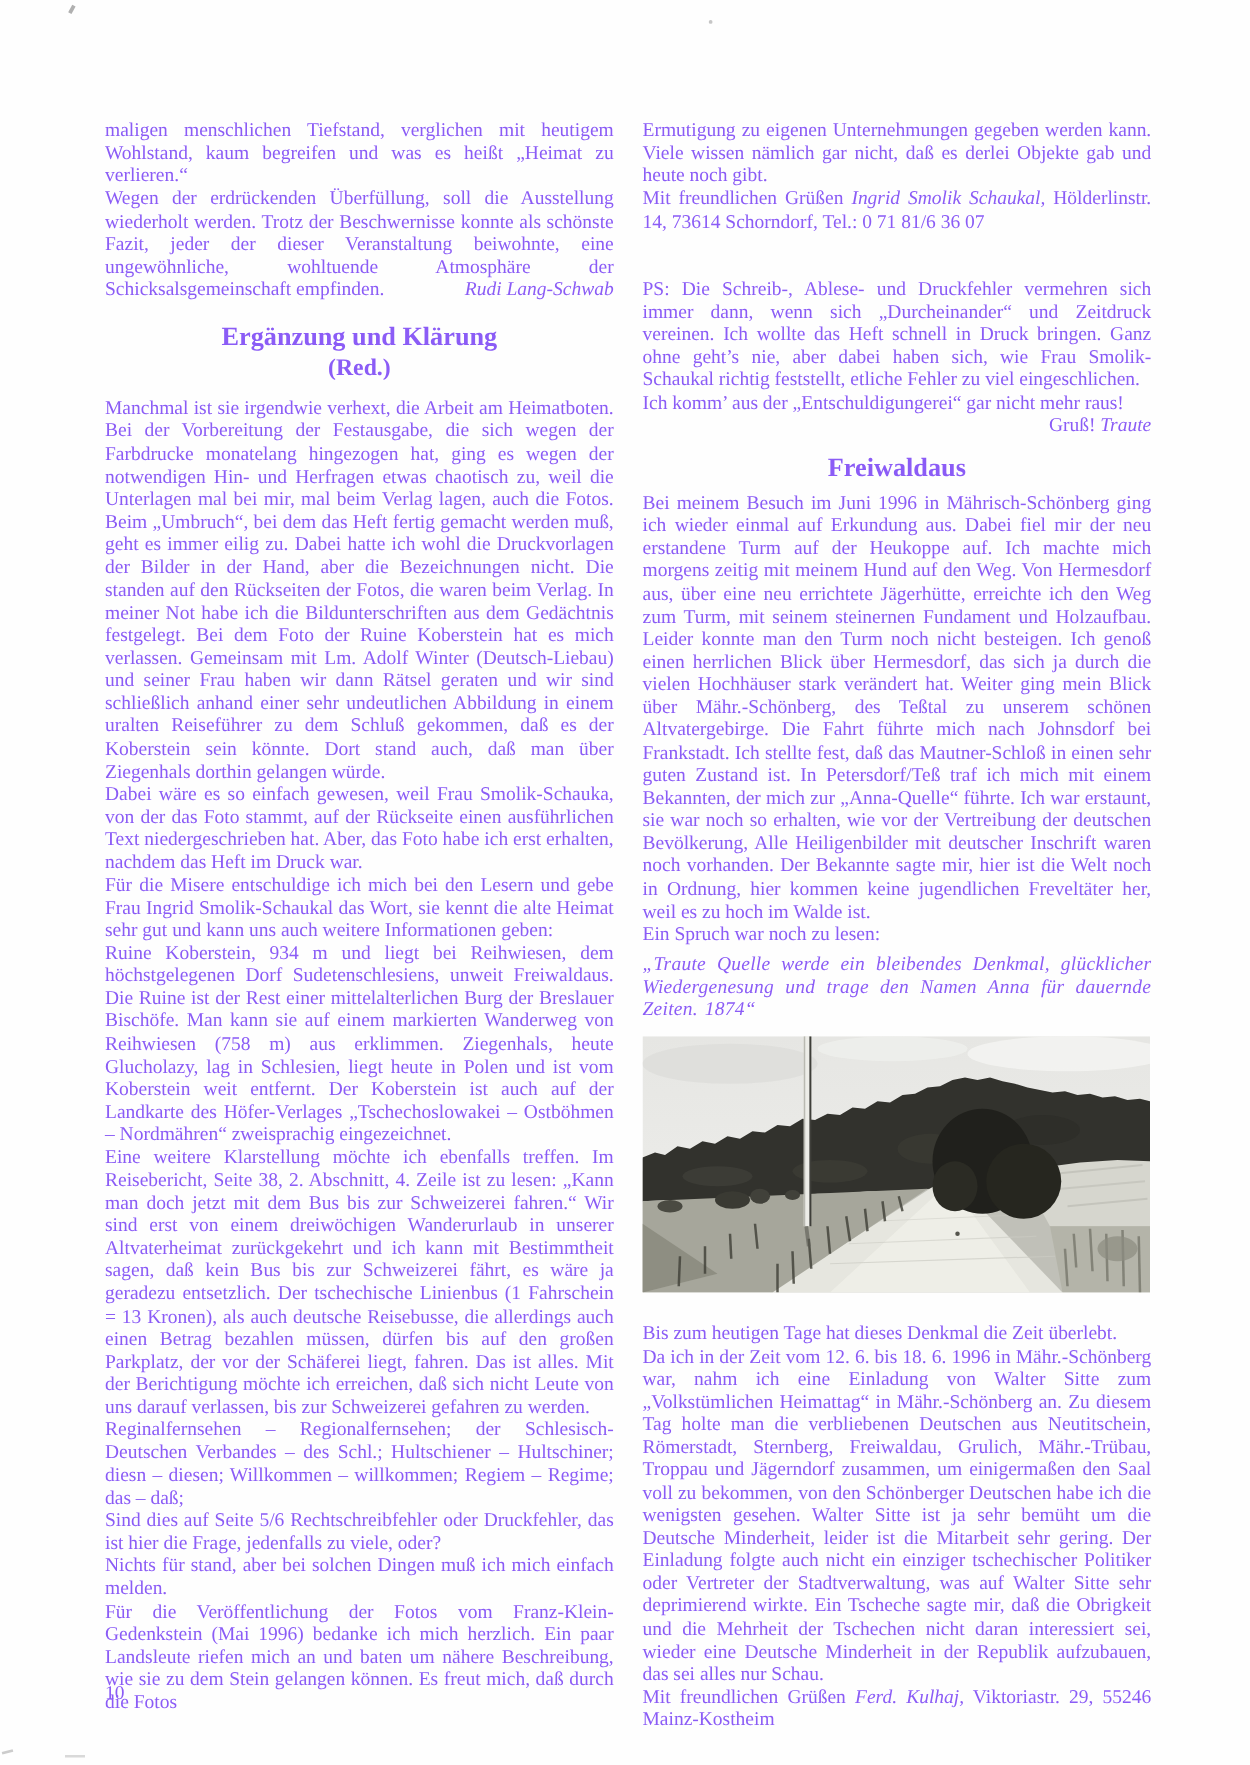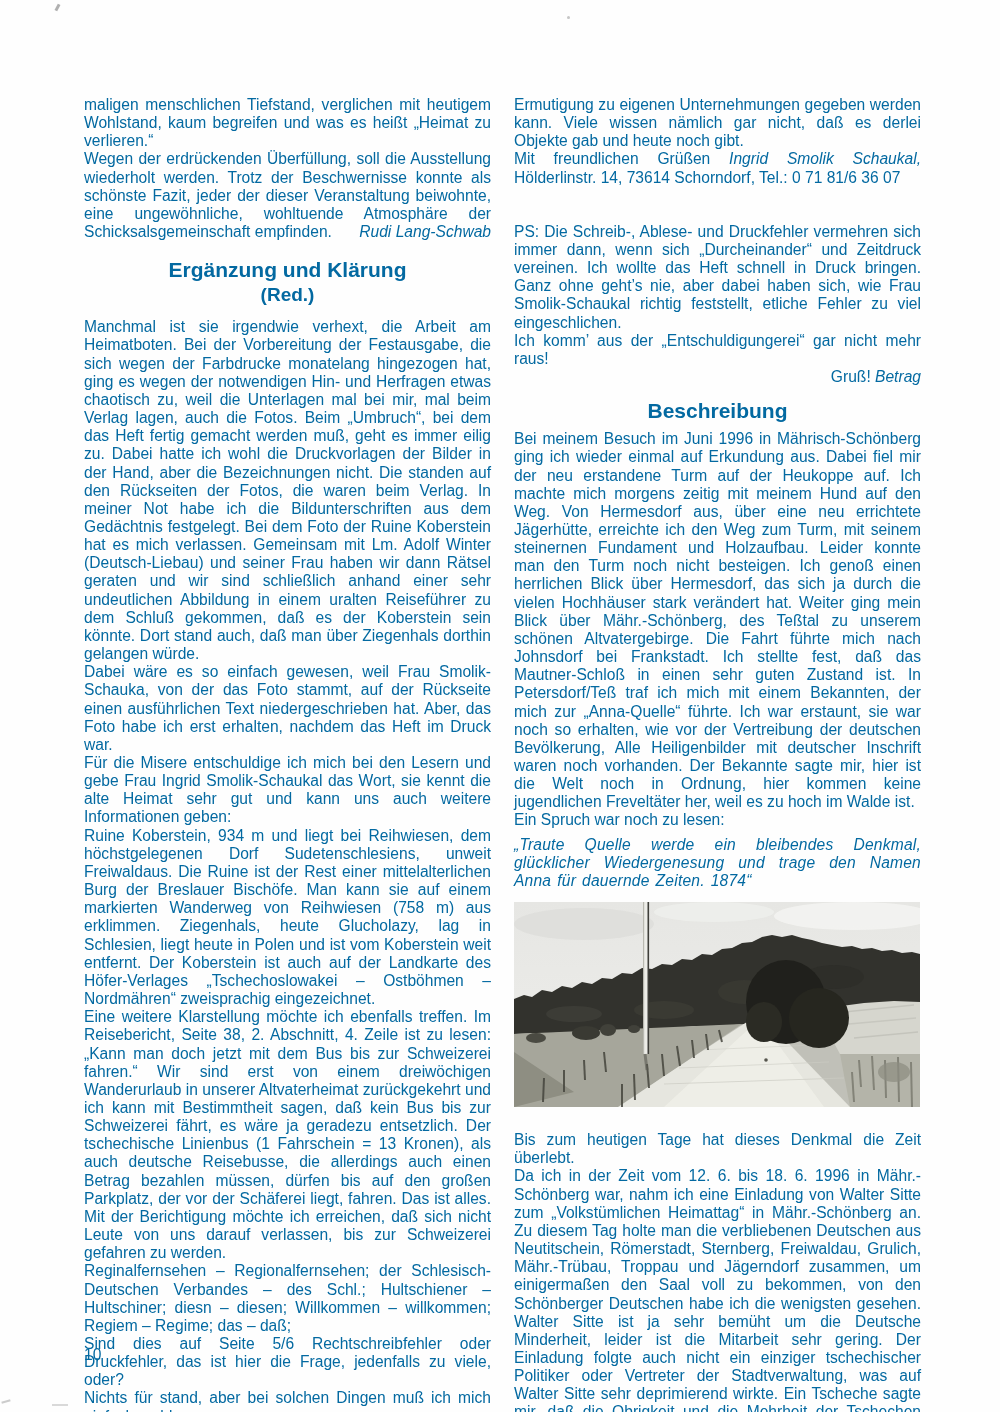--- a/index.html
+++ b/index.html
@@ -1,21 +1,21 @@
 <!DOCTYPE html>
 <html lang="de"><head>
 <meta charset="utf-8">
 <style>
   * { margin:0; padding:0; box-sizing:border-box; }
   html,body { background:#ffffff; }
   .page {
     position:relative; width:1000px; height:1412px;
     background:#fefefe; overflow:hidden;
-    font-family:Liberation Sans, sans-serif;
-    color:#0369a1;
+    font-family:Liberation Serif, serif;
+    color:#8b5cf6;
   }
   .col { position:absolute; top:96px; }
   .col-left  { left:84px;  width:407px; }
   .col-right { left:514px; width:407px; }
   p { font-size:15.6px; line-height:18.15px; text-align:justify; hyphens:auto; }
   .h-main  { font-size:21px; font-weight:bold; text-align:center; margin:16px 0 3px; line-height:25px; }
   .h-sub   { font-size:19px; font-weight:bold; text-align:center; margin:0 0 13px; line-height:20px; }
   .h-reise { font-size:21px; font-weight:bold; text-align:center; margin:12px 0 7px; line-height:25px; }
   .gap-above { margin-top:36px; }
   .sig { float:right; font-style:italic;margin-left:16px; }
@@ -56,22 +56,22 @@
     <p>Sind dies auf Seite 5/6 Rechtschreibfehler oder Druckfehler, das ist hier die Frage, jedenfalls zu viele, oder?</p>
     <p>Nichts für stand, aber bei solchen Dingen muß ich mich einfach melden.</p>
     <p>Für die Veröffentlichung der Fotos vom Franz-Klein-Gedenkstein (Mai 1996) bedanke ich mich herzlich. Ein paar Landsleute riefen mich an und baten um nähere Beschreibung, wie sie zu dem Stein gelangen können. Es freut mich, daß durch die Fotos</p>
   </div>
 
   <div class="col col-right">
     <p>Ermutigung zu eigenen Unternehmungen gegeben werden kann. Viele wissen nämlich gar nicht, daß es derlei Objekte gab und heute noch gibt.</p>
     <p><span>Mit freundlichen Grüßen </span><span class="it">Ingrid Smolik Schaukal,</span><span> Hölderlinstr. 14, 73614 Schorndorf, Tel.: 0 71 81/6 36 07</span></p>
     <p class="gap-above">PS: Die Schreib-, Ablese- und Druckfehler vermehren sich immer dann, wenn sich „Durcheinander“ und Zeitdruck vereinen. Ich wollte das Heft schnell in Druck bringen. Ganz ohne geht’s nie, aber dabei haben sich, wie Frau Smolik-Schaukal richtig feststellt, etliche Fehler zu viel eingeschlichen.</p>
     <p>Ich komm’ aus der „Entschuldigungerei“ gar nicht mehr raus!</p>
-    <p class="right-line"><span>Gruß! </span><span class="it">Betrag</span></p>
-    <div class="h-reise">Beschreibung</div>
+    <p class="right-line"><span>Gruß! </span><span class="it">Traute</span></p>
+    <div class="h-reise">Freiwaldaus</div>
     <p>Bei meinem Besuch im Juni 1996 in Mährisch-Schönberg ging ich wieder einmal auf Erkundung aus. Dabei fiel mir der neu erstandene Turm auf der Heukoppe auf. Ich machte mich morgens zeitig mit meinem Hund auf den Weg. Von Hermesdorf aus, über eine neu errichtete Jägerhütte, erreichte ich den Weg zum Turm, mit seinem steinernen Fundament und Holzaufbau. Leider konnte man den Turm noch nicht besteigen. Ich genoß einen herrlichen Blick über Hermesdorf, das sich ja durch die vielen Hochhäuser stark verändert hat. Weiter ging mein Blick über Mähr.-Schönberg, des Teßtal zu unserem schönen Altvatergebirge. Die Fahrt führte mich nach Johnsdorf bei Frankstadt. Ich stellte fest, daß das Mautner-Schloß in einen sehr guten Zustand ist. In Petersdorf/Teß traf ich mich mit einem Bekannten, der mich zur „Anna-Quelle“ führte. Ich war erstaunt, sie war noch so erhalten, wie vor der Vertreibung der deutschen Bevölkerung, Alle Heiligenbilder mit deutscher Inschrift waren noch vorhanden. Der Bekannte sagte mir, hier ist die Welt noch in Ordnung, hier kommen keine jugendlichen Freveltäter her, weil es zu hoch im Walde ist.</p>
     <p>Ein Spruch war noch zu lesen:</p>
     <p class="spruch">„Traute Quelle werde ein bleibendes Denkmal, glücklicher Wiedergenesung und trage den Namen Anna für dauernde Zeiten. 1874“</p>
 
     <div class="photo">
       <svg width="406" height="205" viewBox="0 0 406 205" xmlns="http://www.w3.org/2000/svg" role="img">
         <defs>
           <linearGradient id="sky" x1="0" y1="0" x2="0" y2="1">
             <stop offset="0" stop-color="#e6e6e3"></stop>
             <stop offset="1" stop-color="#efefec"></stop>

